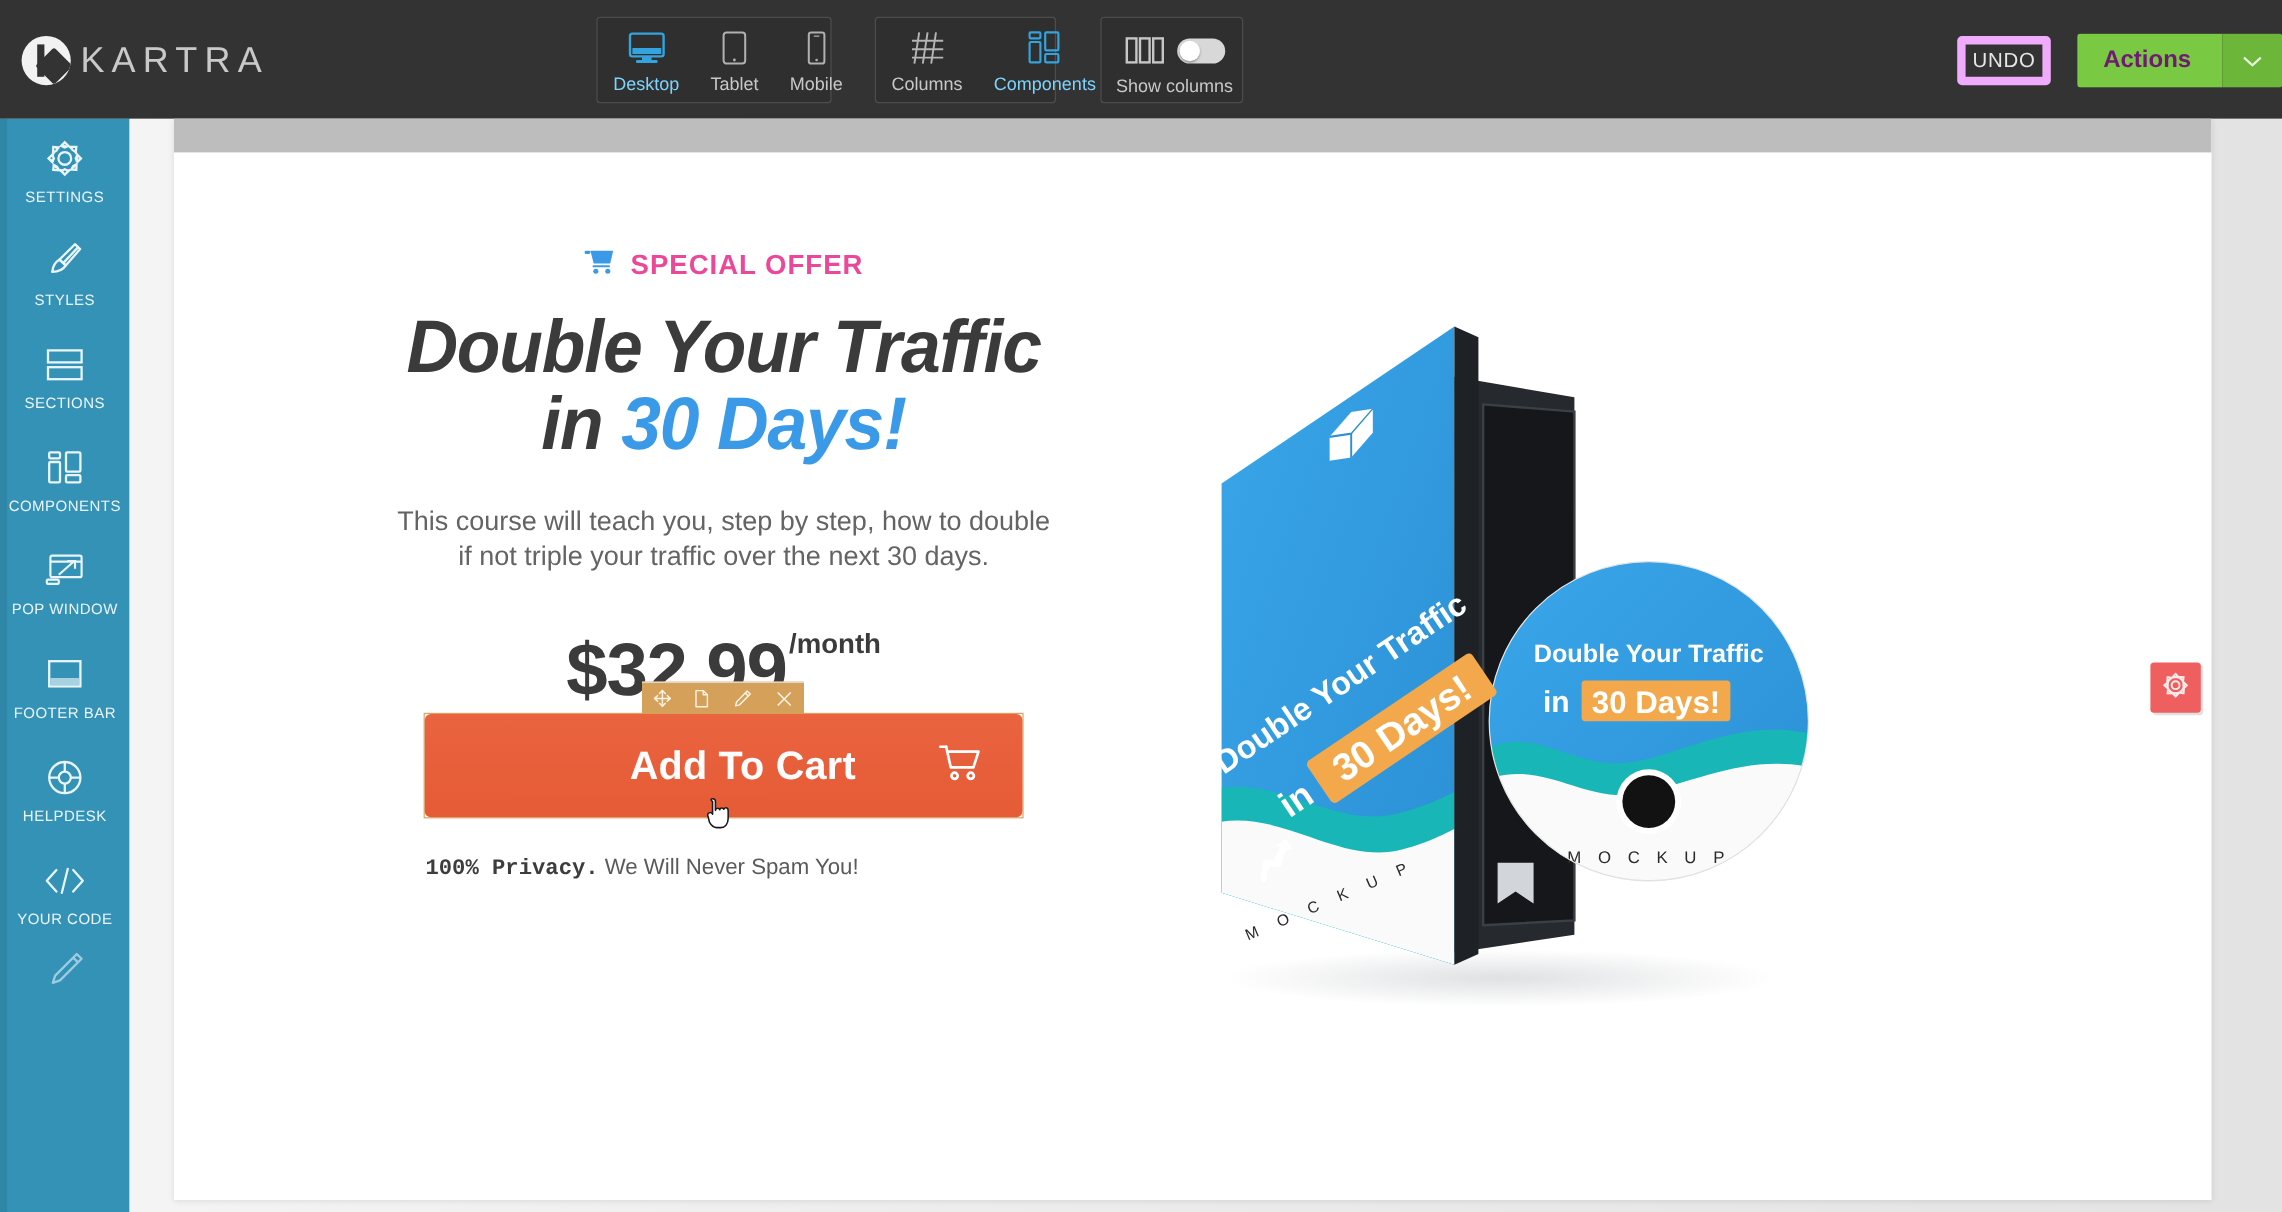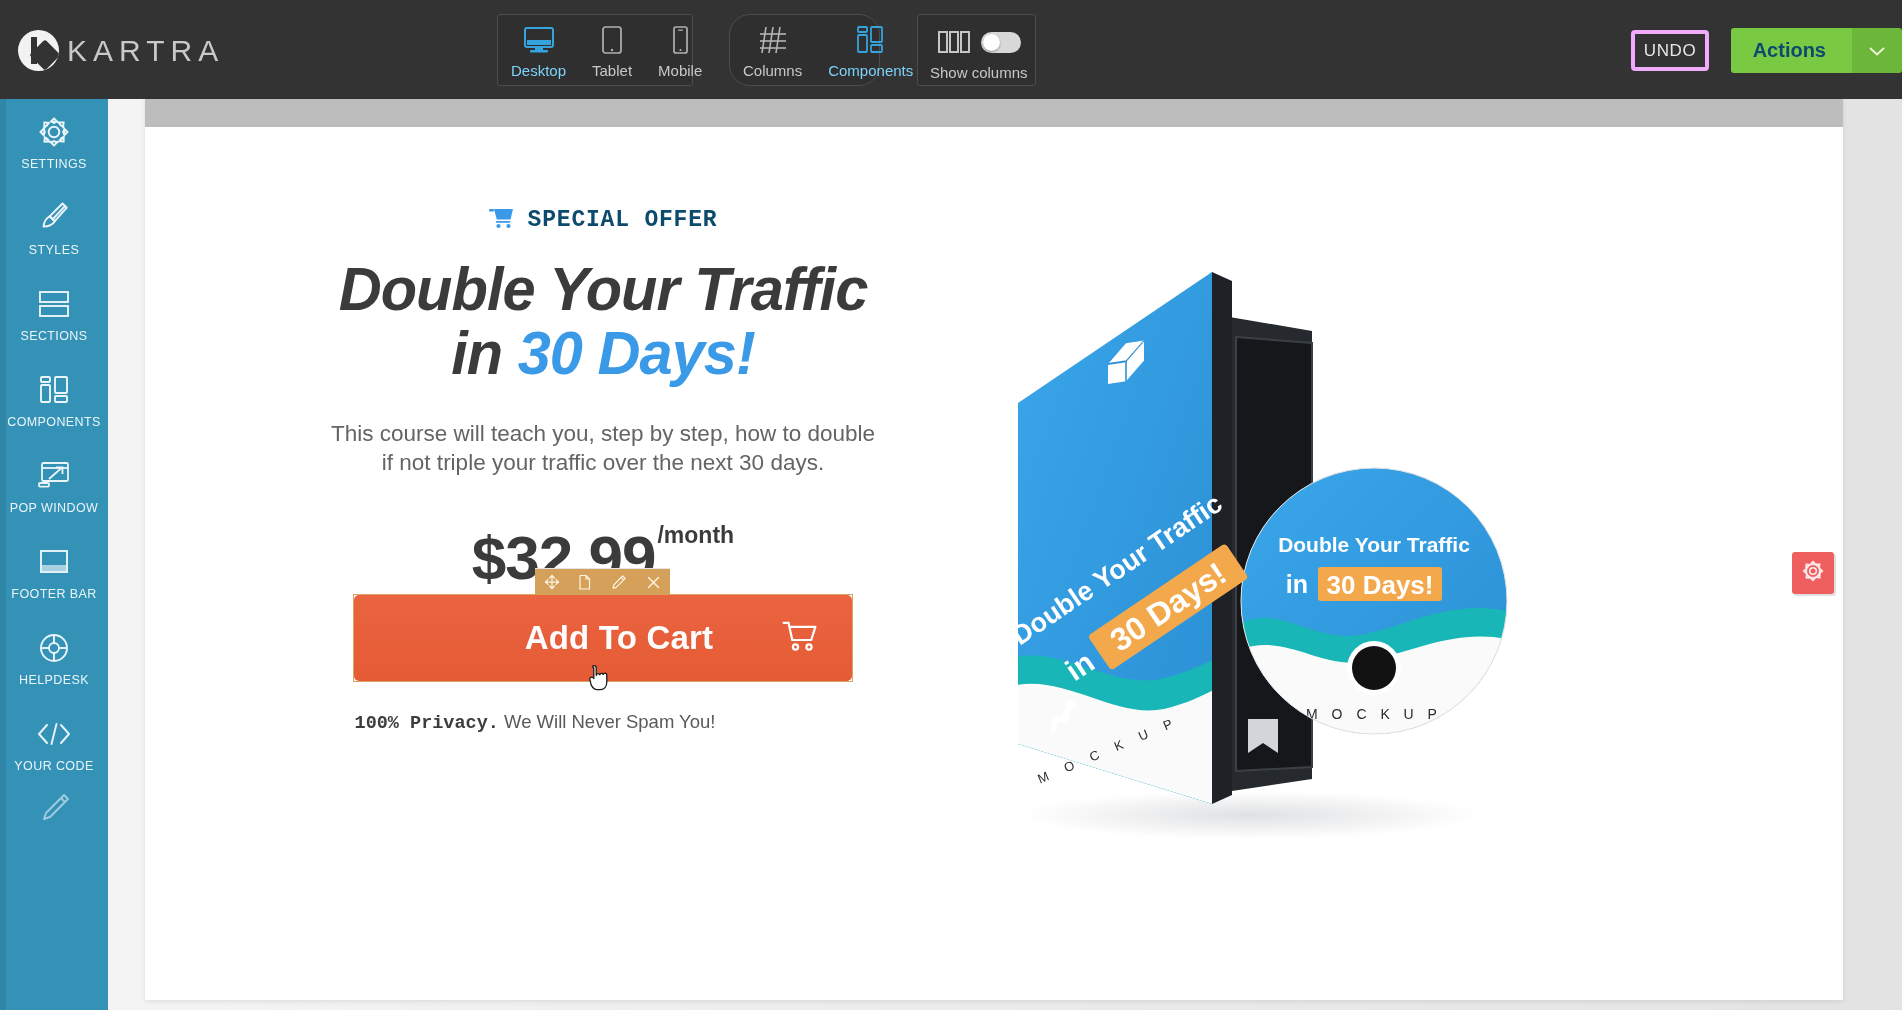--- a/index.html
+++ b/index.html
@@ -53,53 +53,53 @@
     justify-content: flex-start; padding: 8px 13px 0 13px;
     cursor: pointer;
   }
   .tool-item .tlabel {
     font-size: 15px; color: #c8c8c8; margin-top: 5px; white-space: nowrap;
   }
   .tool-item.active .tlabel { color: #7dd3fc; }
   .tool-icon { height: 34px; display: flex; align-items: center; justify-content: center; }
 
   #group-devices { left: 497px; width: 196px; }
-  #group-structure { left: 729px; width: 151px; border-radius: 21px; }
+  #group-structure { left: 729px; width: 151px; }
   #group-showcols { left: 917px; width: 119px; }
 
   #group-showcols .tool-item { padding-top: 10px; text-align: center; }
 
   .toggle-track {
     width: 40px; height: 21px; border-radius: 11px;
     background: #d8d8d8; position: relative; display: inline-block;
     vertical-align: middle; margin-left: 10px;
   }
   .toggle-knob {
     position: absolute; left: 2px; top: 2px;
     width: 17px; height: 17px; border-radius: 50%;
     background: #ffffff;
     box-shadow: 0 1px 2px rgba(0,0,0,.35);
   }
 
   #undo-btn {
     position: absolute; right: 193px; top: 30px;
     width: 78px; height: 41px;
-    border: 4px solid #f0abfc; border-radius: 4px;
+    border: 7px solid #f0abfc; border-radius: 4px;
     background: transparent; color: #e6e6e6;
     font-size: 17px; letter-spacing: .6px;
     display: flex; align-items: center; justify-content: center;
     cursor: pointer;
   }
   #actions-btn {
     position: absolute; right: 0px; top: 28px;
     height: 45px; display: flex; align-items: stretch;
     border-radius: 3px; overflow: hidden; cursor: pointer;
   }
   #actions-main {
-    background: #7ac943; color: #0c4a6e; font-size: 20px; font-weight: bold;
+    background: #7ac943; color: #701a75; font-size: 20px; font-weight: bold;
     display: flex; align-items: center; padding: 0 26px 0 22px;
   }
   #actions-caret {
     background: #6cb63a; width: 50px;
     display: flex; align-items: center; justify-content: center;
   }
 
   
   #sidebar {
     position: absolute; left: 0; top: 99px;
@@ -154,21 +154,21 @@
   
   #left-col {
     position: absolute; left: 68px; top: 108px;
     width: 780px; text-align: center;
   }
   #offer-tag {
     display: flex; align-items: center; justify-content: center; gap: 13px;
     margin-bottom: 24px;
   }
   #offer-tag .otext {
-    font-size: 23px; font-weight: bold; color: #0c4a6e; letter-spacing: .8px; font-family: Liberation Mono, monospace;
+    font-size: 23px; font-weight: bold; color: #ec4899; letter-spacing: .8px;
   }
   #headline {
     font-size: 62px; font-weight: bold; font-style: italic;
     color: #3b3b3b; line-height: 1.04; letter-spacing: -1px;
     font-family: "Liberation Sans Narrow", "Liberation Sans", sans-serif;
     transform: scaleX(.96); transform-origin: center;
   }
   #headline .hl-accent { color: #3a9ae8; }
   #subcopy {
     margin-top: 34px;

